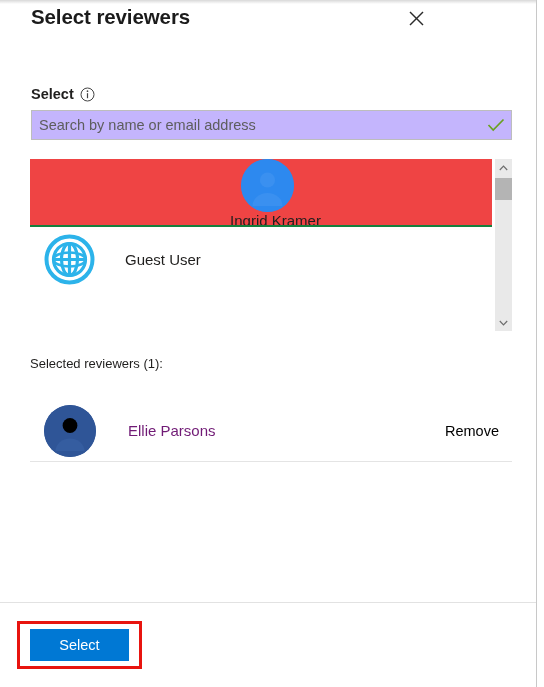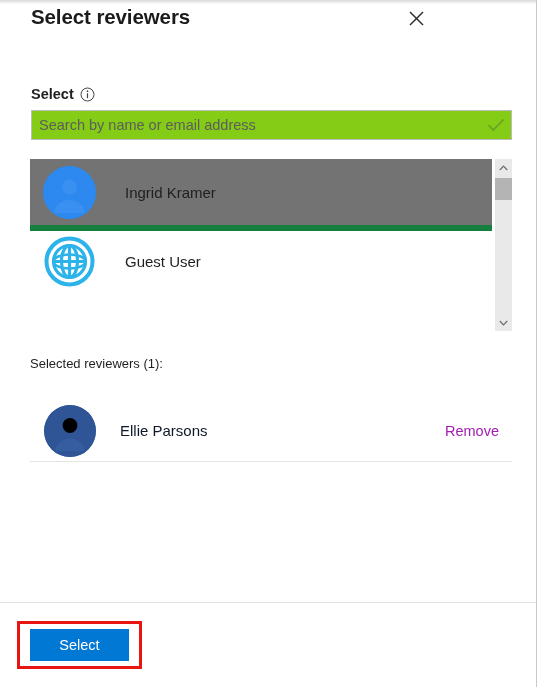--- a/index.html
+++ b/index.html
@@ -89,21 +89,21 @@
 
   
   #search-box {
     position: absolute;
     left: 31px;
     top: 110px;
     width: 481px;
     height: 30px;
     border: 1px solid #bdbdbd;
     box-sizing: border-box;
-    background: #84cc16;
+    background: #c4b5fd;
     display: flex;
     align-items: center;
   }
   #search-input {
     flex: 1;
     border: none;
     outline: none;
     font-family: "Liberation Sans", sans-serif;
     font-size: 14.5px;
     color: #323130;
@@ -138,22 +138,22 @@
   }
   .result-row {
     position: relative;
     height: 66px;
     display: flex;
     align-items: center;
     box-sizing: border-box;
     cursor: pointer;
     background: #ffffff;
   }
-  .result-row.selected { background: #737373; }
-  .result-row + .result-row { border-top: 6px solid #15803d; text-align: center; }
+  .result-row.selected { background: #ef4444; flex-direction: column; }
+  .result-row + .result-row { border-top: 2px solid #15803d; text-align: center; }
   .avatar {
     width: 53px;
     height: 53px;
     border-radius: 50%;
     margin-left: 13px;
     flex-shrink: 0;
     display: flex;
     align-items: center;
     justify-content: center;
     overflow: hidden;
@@ -218,30 +218,30 @@
   .selected-row {
     height: 62px;
     display: flex;
     align-items: center;
     border-bottom: 1px solid #e4e4e4;
     box-sizing: border-box;
     position: relative;
   }
   .selected-row .avatar { margin-left: 14px; width: 52px; height: 52px; }
   .selected-name {
-    margin-left: 24px;
+    margin-left: 32px;
     font-size: 15px;
-    color: #0f172a;
+    color: #701a75;
     white-space: nowrap;
   }
   .remove-link {
     position: absolute;
     right: 13px;
     font-size: 14.5px;
-    color: #a21caf;
+    color: #000000;
     cursor: pointer;
     text-decoration: none;
     white-space: nowrap;
   }
 
   
   #footer-divider {
     position: absolute;
     left: 0;
     top: 602px;

